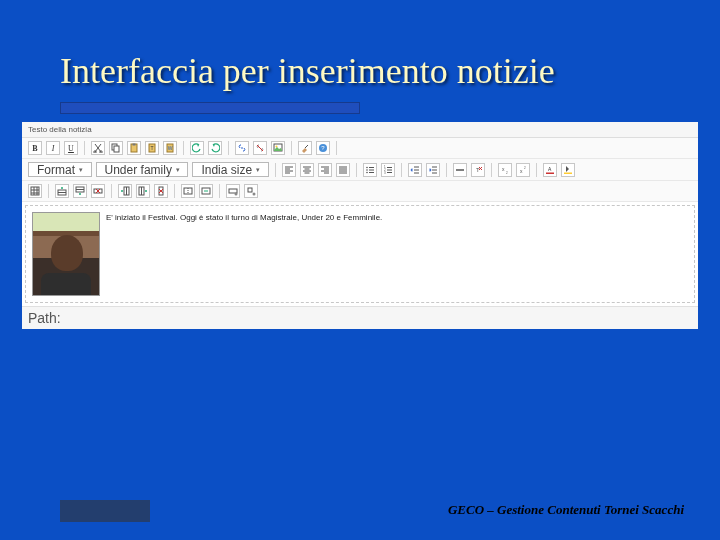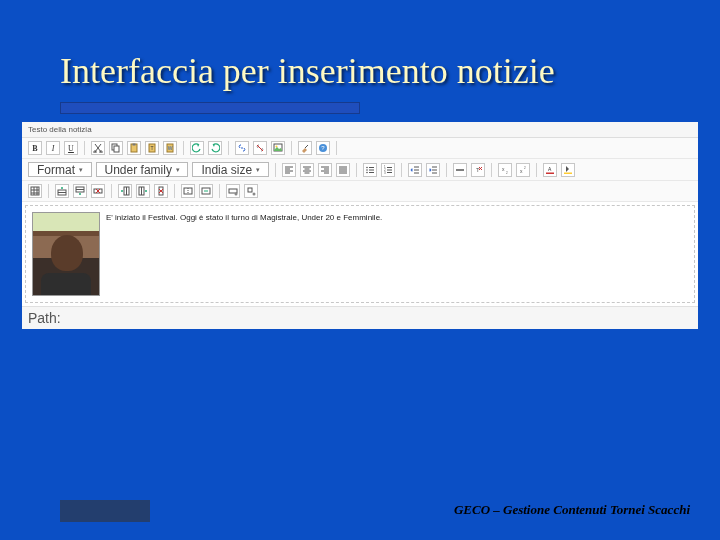--- a/index.html
+++ b/index.html
@@ -118,21 +118,21 @@
   .status-row {
     background:#f6f6f6;
     border-top:1px solid #e0e0e0;
     padding:3px 6px;
     font-size:14px;
     color:#555;
   }
   .footer {
     position: absolute;
     bottom: 22px;
-    right: 30px;
+    right: 36px;
     font-family: Georgia, "Times New Roman", serif;
     font-style: italic;
     font-weight: bold;
     font-size: 13px;
     color: #000;
   }
   .footer-bar {
     position:absolute;
     bottom: 18px;
     left: 60px;

